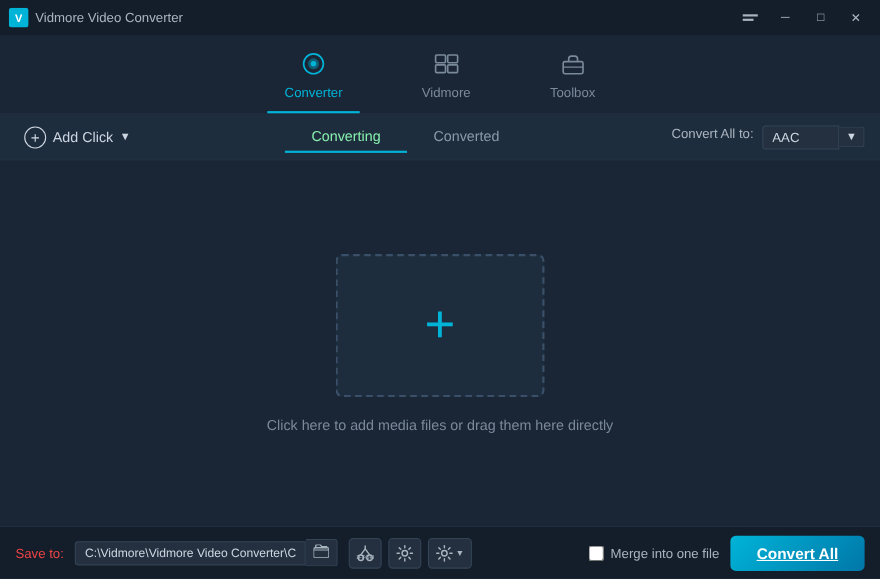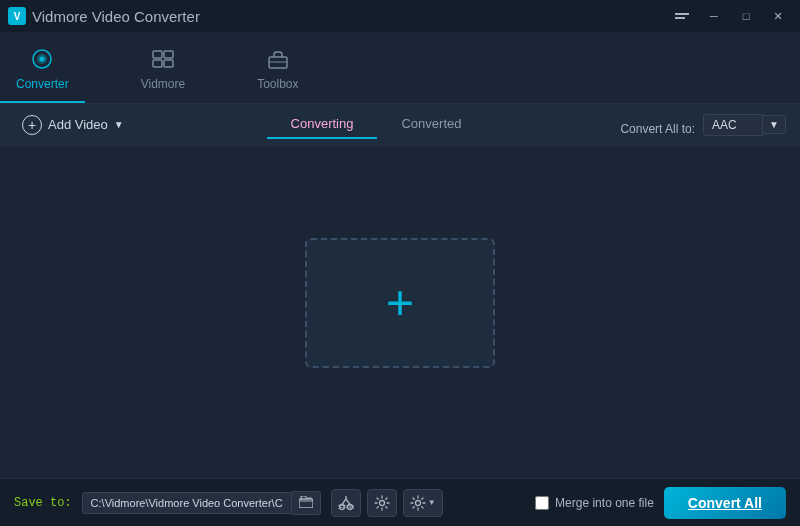--- a/index.html
+++ b/index.html
@@ -28,21 +28,21 @@
       gap: 6px;
     }
     #app-icon {
       width: 18px;
       height: 18px;
       display: flex;
       align-items: center;
       justify-content: center;
     }
     #app-title {
-      font-size: 15px;
+      font-size: 12px;
       color: #aab4be;
     }
     #title-bar-controls {
       display: flex;
       align-items: center;
       gap: 4px;
     }
     .title-btn {
       width: 28px;
       height: 22px;
@@ -55,20 +55,21 @@
       color: #aab4be;
       background: transparent;
     }
 
     
     #nav-tabs {
       background: #1a2535;
       height: 72px;
       display: flex;
       align-items: flex-end;
+      justify-content: center;
       gap: 40px;
       padding-bottom: 0;
       border-bottom: 1px solid #243040;
     }
     .nav-tab {
       display: flex;
       flex-direction: column;
       align-items: center;
       gap: 4px;
       padding: 8px 16px 10px;
@@ -132,44 +133,44 @@
       gap: 0;
     }
     .convert-tab {
       padding: 6px 24px;
       font-size: 13px;
       cursor: pointer;
       color: #8a9aaa;
       border-bottom: 2px solid transparent;
     }
     .convert-tab.active {
-      color: #f9a8d4;
+      color: #86efac;
       border-bottom: 2px solid #00b4d8;
     }
 
     #convert-all-area {
       display: flex;
-      align-items: flex-end;
+      align-items: flex-start;
       gap: 8px;
       font-size: 12px;
       color: #aab4be;
     }
     #convert-all-select-wrap {
       display: flex;
       align-items: center;
       gap: 0;
     }
     #format-select {
       background: #243040;
       border: 1px solid #334455;
       color: #cdd6e0;
       padding: 3px 8px;
       font-size: 12px;
       border-radius: 3px 0 0 3px;
-      width: 60px;
+      width: 70px;
       cursor: pointer;
       appearance: none;
       -webkit-appearance: none;
     }
     #format-dropdown-btn {
       background: #243040;
       border: 1px solid #334455;
       border-left: none;
       color: #cdd6e0;
       padding: 3px 6px;
@@ -219,23 +220,22 @@
       background: #141e2b;
       height: 48px;
       display: flex;
       align-items: center;
       padding: 0 14px;
       gap: 10px;
       border-top: 1px solid #243040;
     }
     #save-to-label {
       font-size: 12px;
-      color: #84cc16;
+      color: #ef4444;
       white-space: nowrap;
-      font-family: Liberation Mono, monospace;
     }
     #save-path-wrap {
       display: flex;
       align-items: center;
       gap: 0;
     }
     #save-path-input {
       background: #243040;
       border: 1px solid #334455;
       color: #cdd6e0;
@@ -364,21 +364,21 @@
         <line x1="3" y1="14" x2="21" y2="14" stroke="#7a8a9a" stroke-width="1"></line>
       </svg>
     </span>
     <span>Toolbox</span>
   </div>
 </div>
 
 <div id="toolbar">
   <button id="add-files-btn">
     <span id="add-files-circle">+</span>
-    <span>Add Video</span>
+    <span>Add Click</span>
     <span id="add-files-arrow">▼</span>
   </button>
 
   <div id="convert-tabs">
     <div class="convert-tab active">
       <span>Converting</span>
     </div>
     <div class="convert-tab">
       <span>Converted</span>
     </div>
@@ -399,20 +399,21 @@
       </select>
       <div id="format-dropdown-btn">▼</div>
     </div>
   </div>
 </div>
 
 <div id="main-content">
   <div id="drop-zone">
     <span id="drop-zone-plus">+</span>
   </div>
+  <div id="drop-zone-text">Click here to add media files or drag them here directly</div>
 </div>
 
 <div id="footer-bar">
   <span id="save-to-label">Save to:</span>
   <div id="save-path-wrap">
     <input type="text" id="save-path-input" value="C:\Vidmore\Vidmore Video Converter\Converted" style="">
     <div id="save-path-btn">
       <svg width="14" height="12" viewBox="0 0 14 12">
         <rect x="0" y="3" width="14" height="9" rx="1.5" fill="none" stroke="#aab4be" stroke-width="1.3"></rect>
         <path d="M0 5h14" stroke="#aab4be" stroke-width="1"></path>

